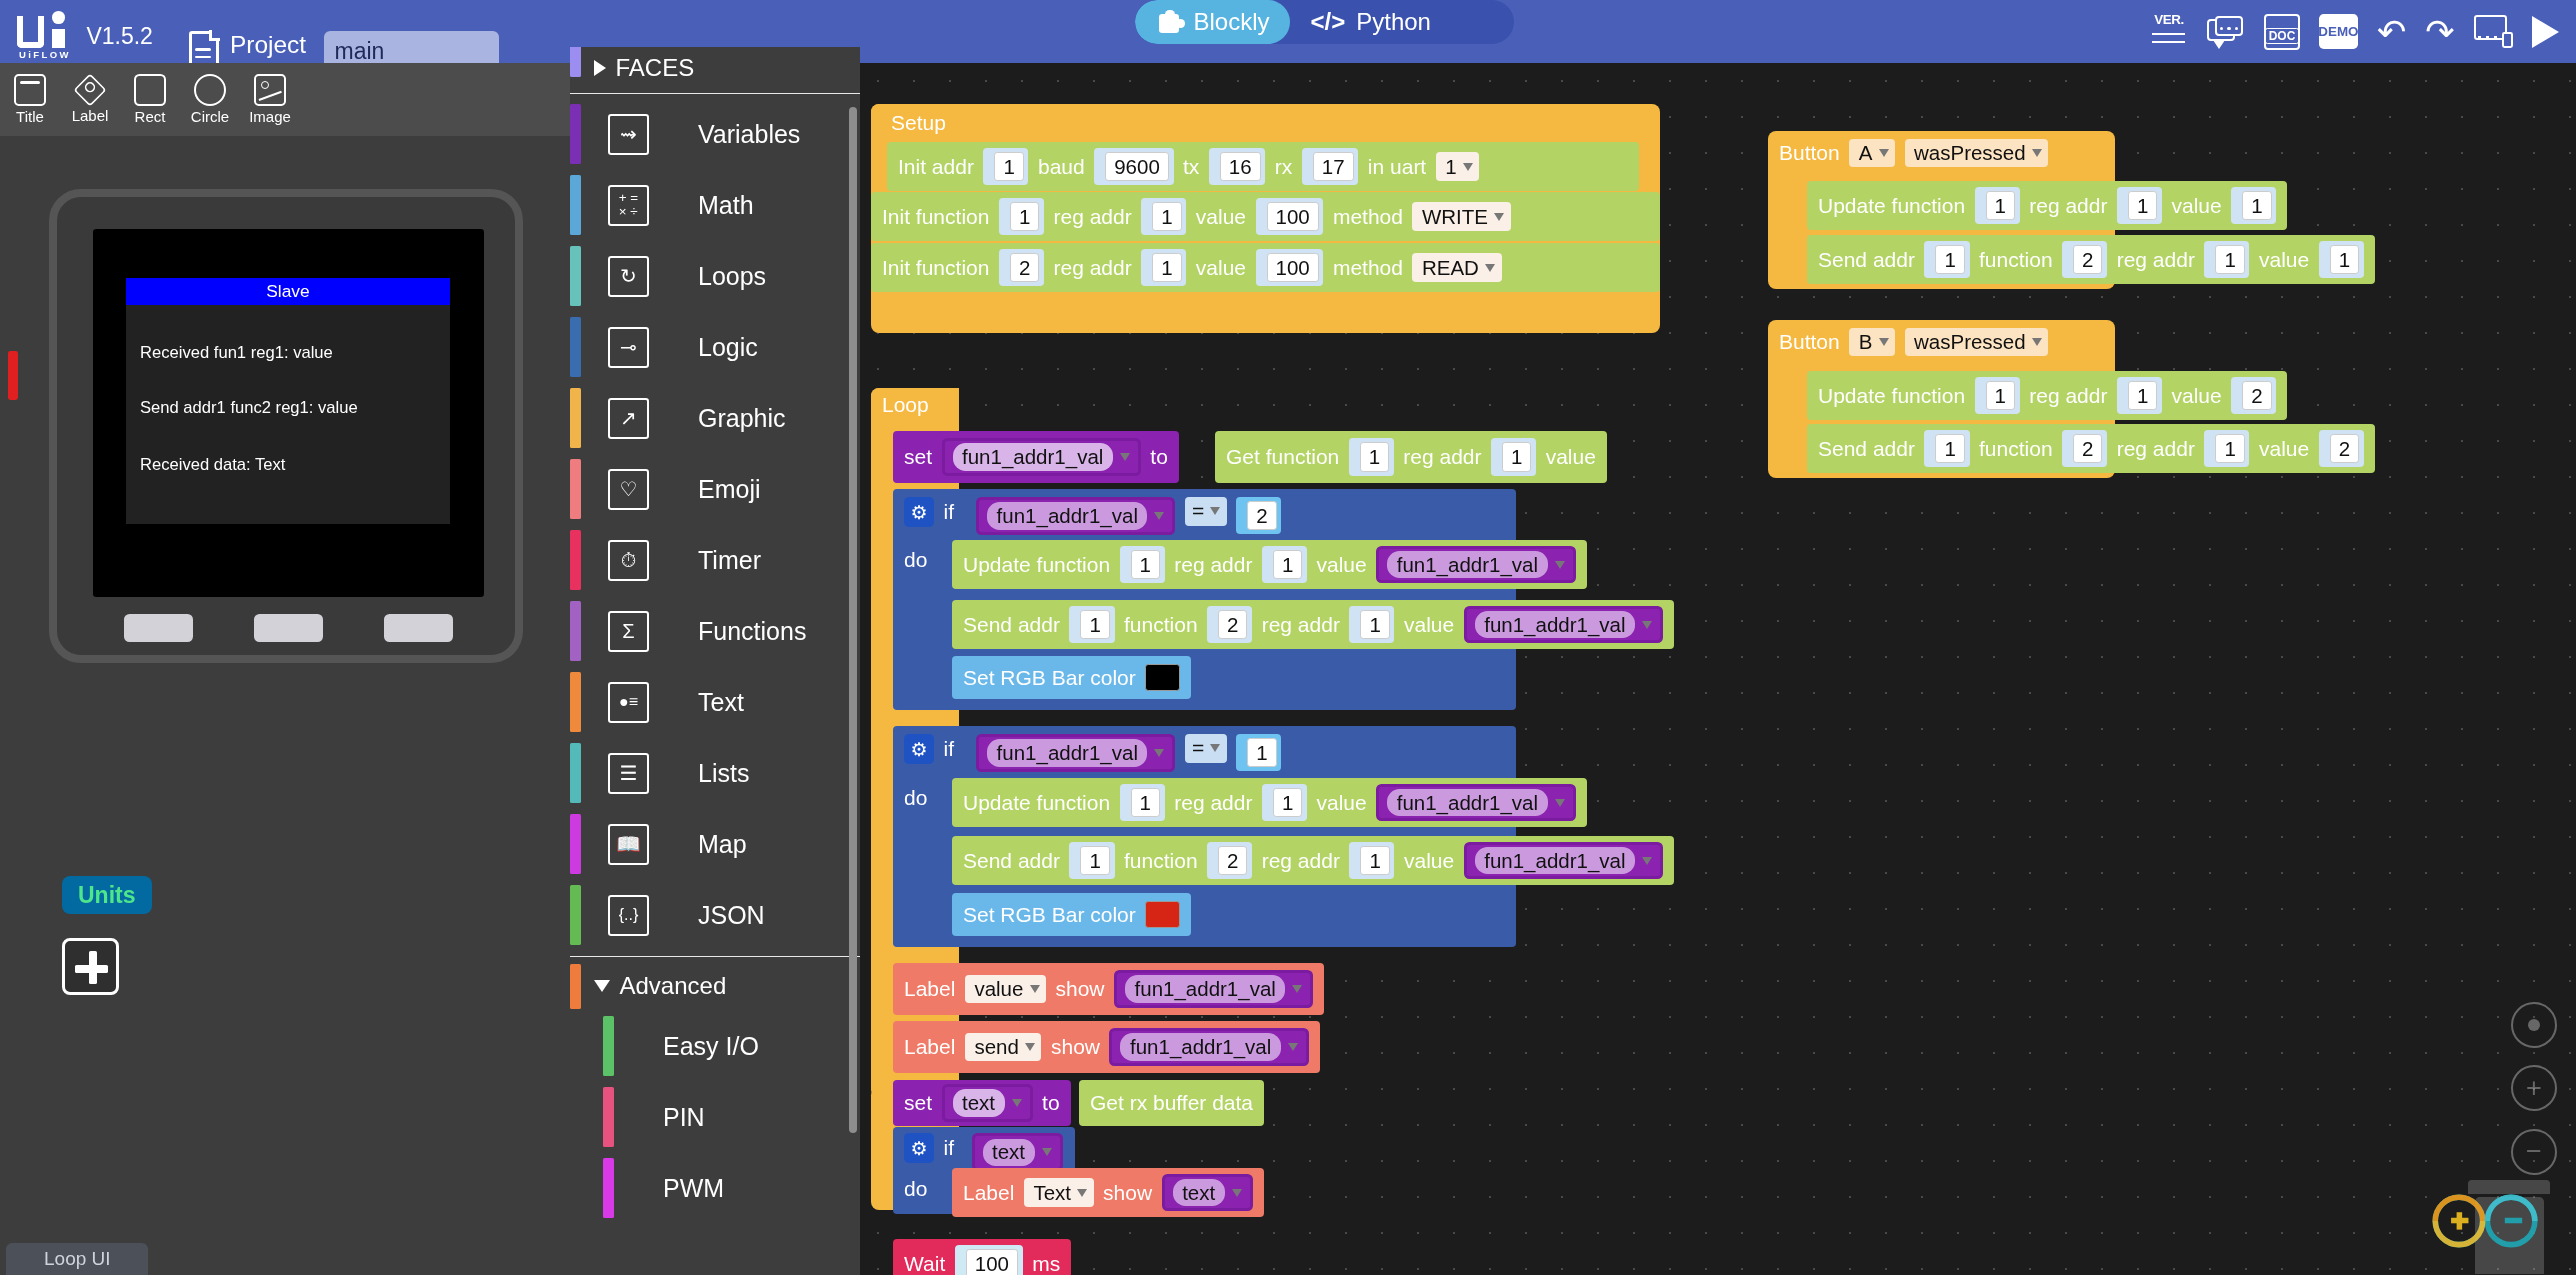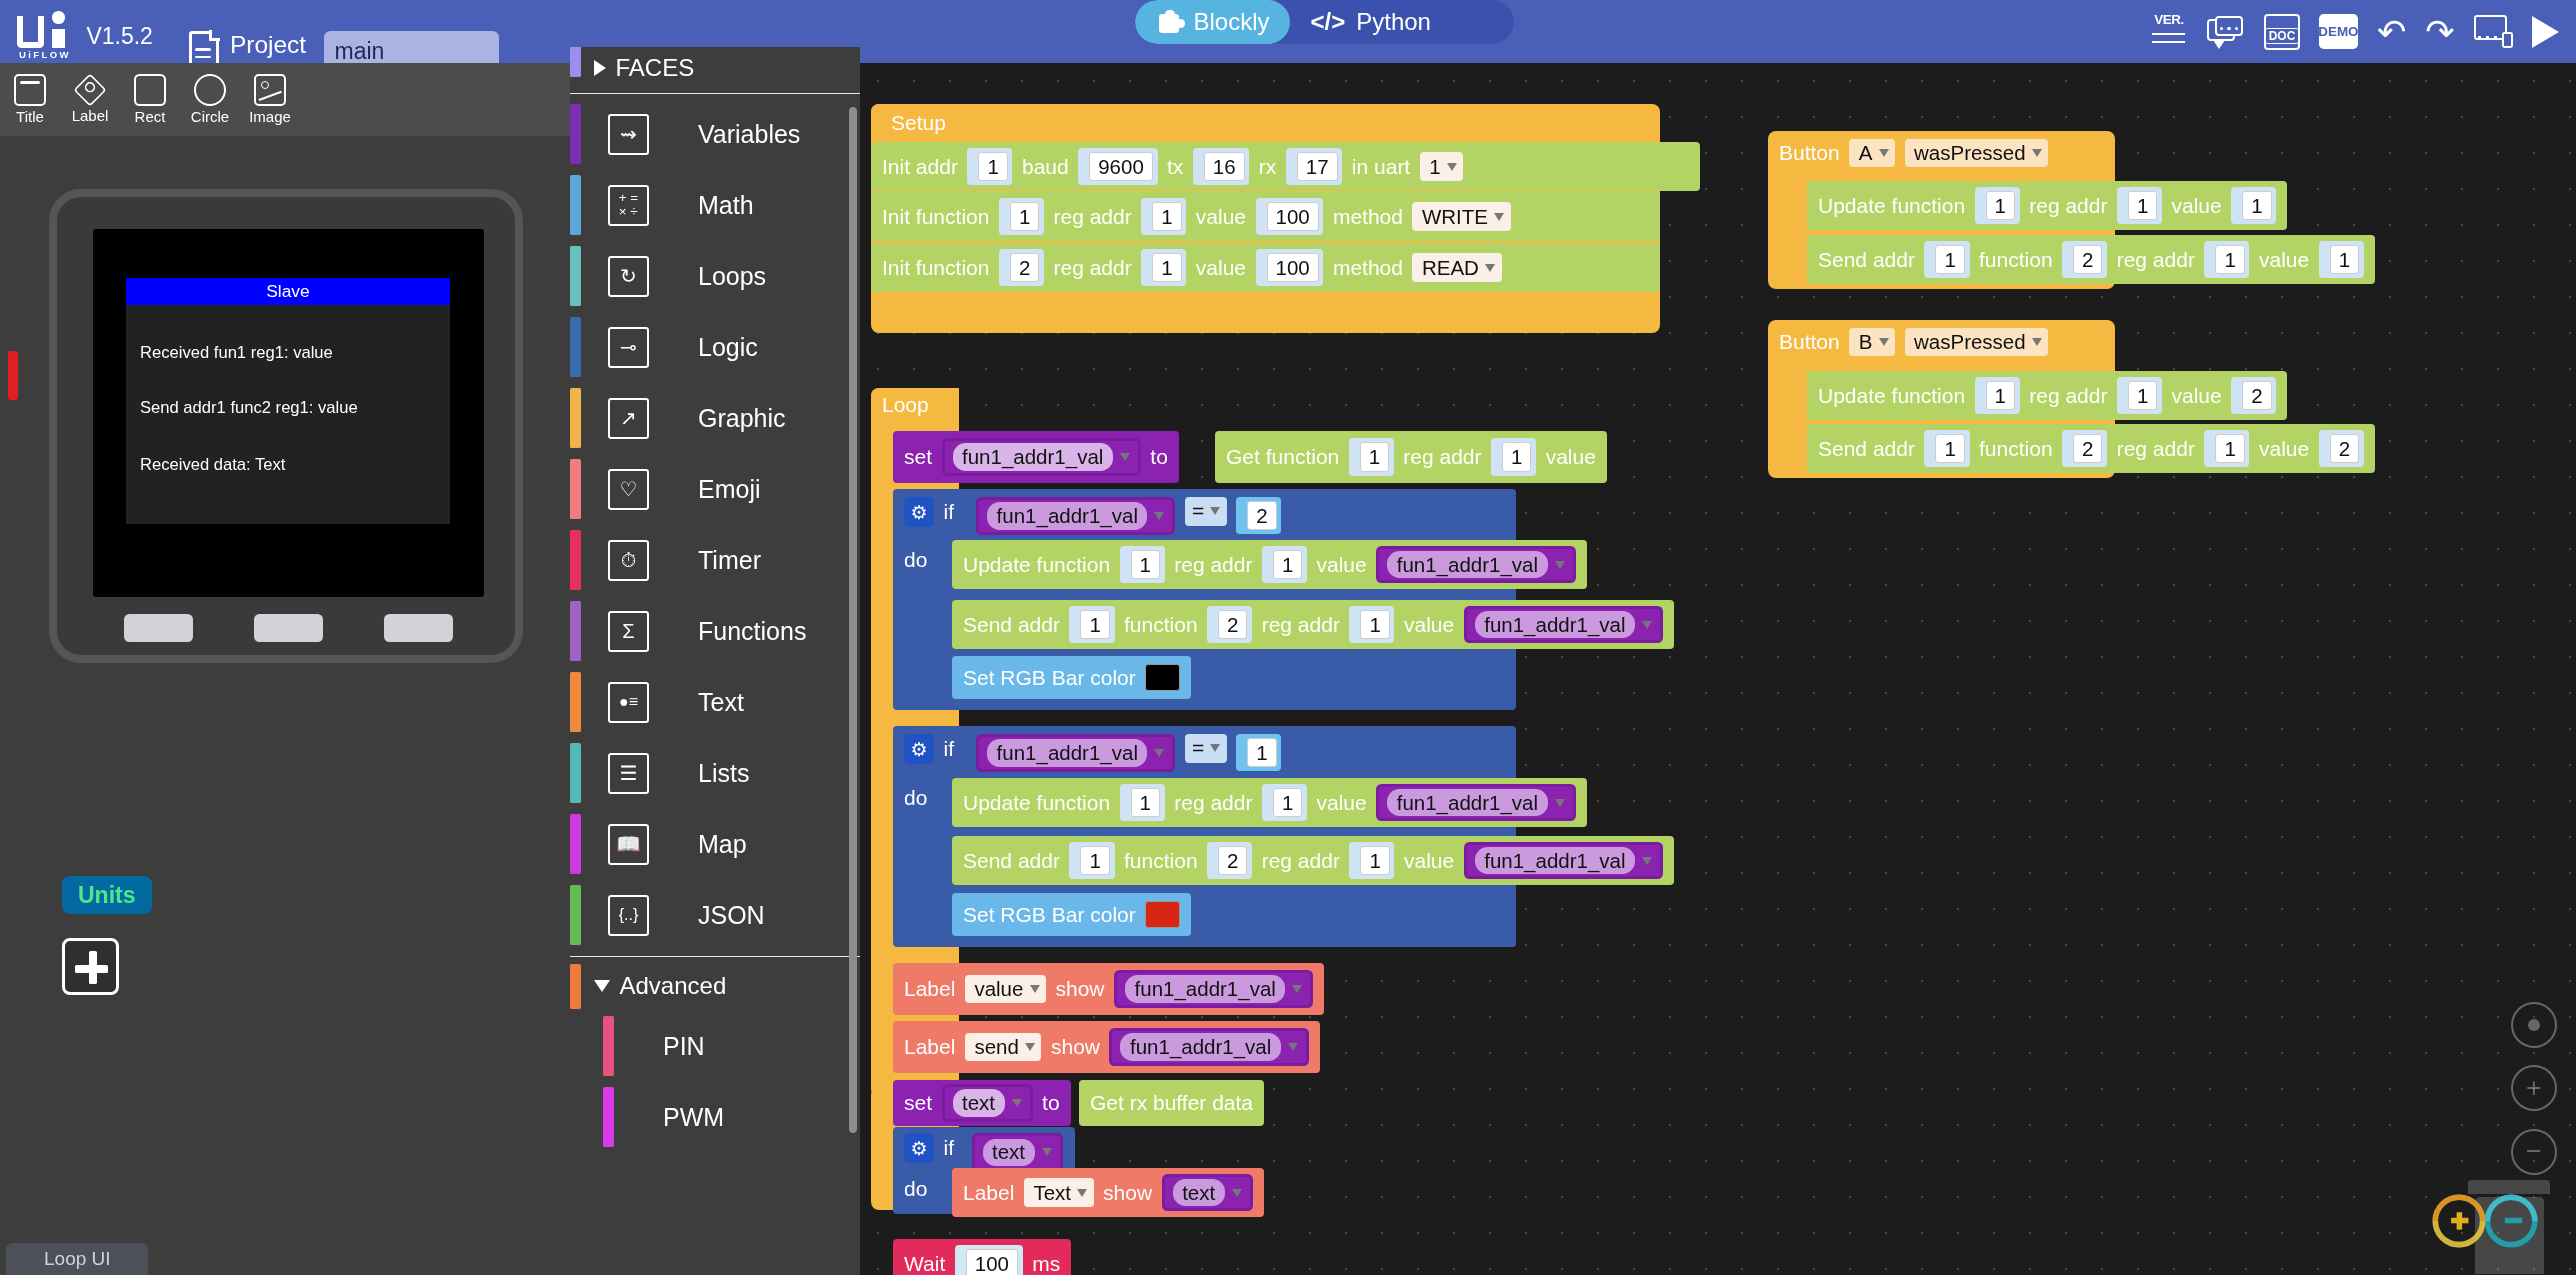--- a/index.html
+++ b/index.html
@@ -422,38 +422,42 @@
 
   <div class="cat-divider"></div>
 
   <div class="cat-head">
     <span class="cat-stripe" style="background:#ef7b3c; left:0; top:1.6px; bottom:1.6px;"></span>
     <span class="tri-d"></span>
     <span>Advanced</span>
   </div>
 
   <div class="sub-row">
+    <span class="sub-stripe" style="background:#5bc267"></span>
+    <span class="sub-name">Easy I/O</span>
+  </div>
+  <div class="sub-row">
     <span class="sub-stripe" style="background:#e8527e"></span>
     <span class="sub-name">PIN</span>
   </div>
   <div class="sub-row">
     <span class="sub-stripe" style="background:#d83ae8"></span>
     <span class="sub-name">PWM</span>
   </div>
 
   <div id="cat-scrollbar"></div>
 </div>
 
 <div id="workspace">
 
   <div class="hat" style="left:11px; top:41px; width:789px; height:229px; border-radius:8px;"></div>
   <div class="hat" style="left:11px; top:41px; width:71px; height:36px; border-radius:8px 8px 0 0;"></div>
   <div class="hat-label" style="left:22px; top:48px;margin-left:9px;">Setup</div>
 
-  <div class="blk green" style="left:11px; top:79px; width:829px;">
+  <div class="blk green" style="left:27px; top:79px; width:752px;">
     <span>Init addr</span>
     <span class="numslot">
         <span class="numfield">1</span>
       </span>
     <span>baud</span>
     <span class="numslot">
         <span class="numfield">9600</span>
       </span>
     <span>tx</span>
     <span class="numslot">

